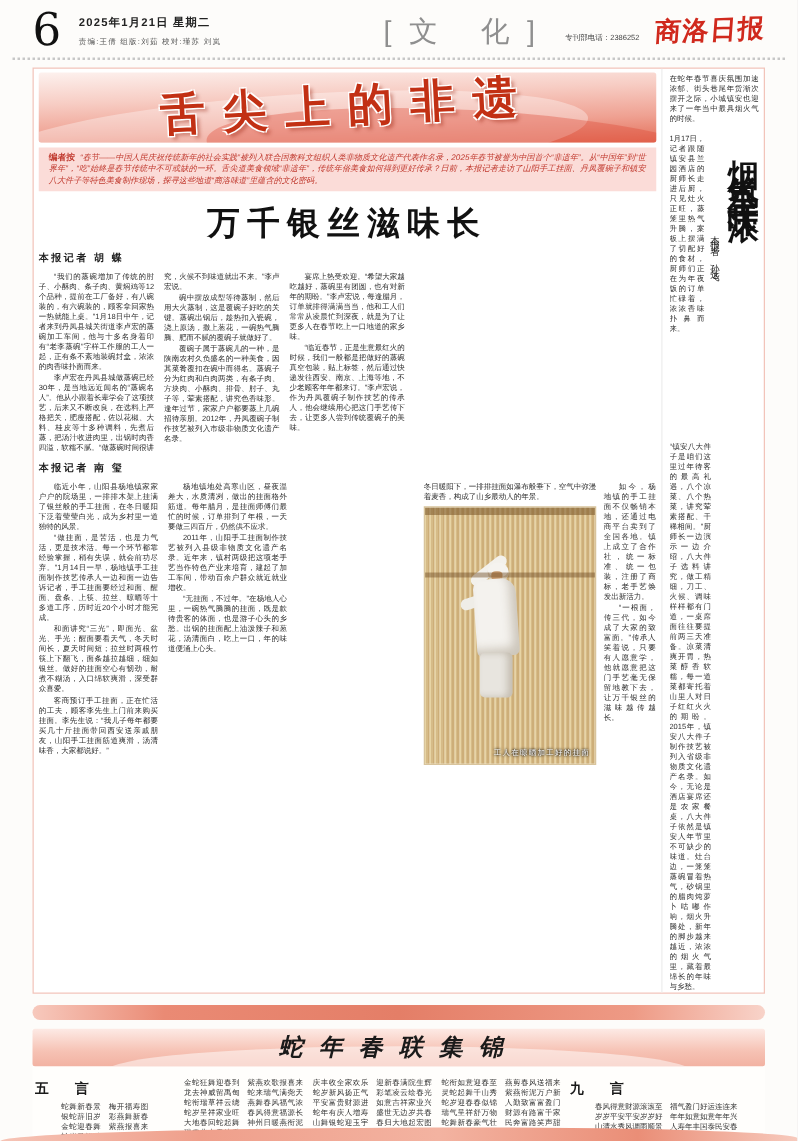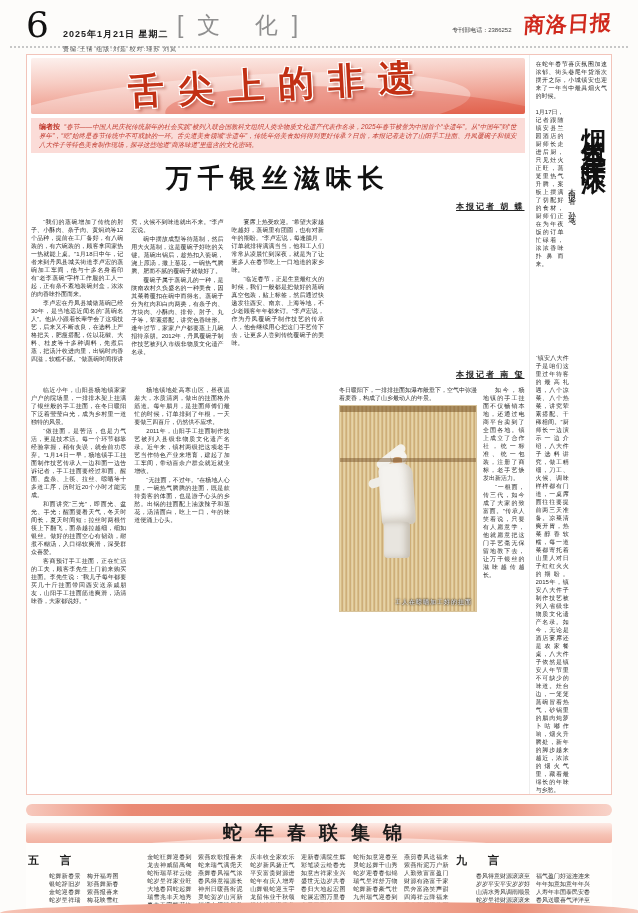--- a/index.html
+++ b/index.html
@@ -2,24 +2,24 @@
 <html><head>
 <meta charset="utf-8">
 <style>
   * { margin:0; padding:0; box-sizing:border-box; }
   body { background:#e8e6e2; font-family:"Liberation Sans", sans-serif; }
   .page { position:relative; width:638px; height:913px; margin:0 auto; background:#fdfcfa; color:#222; overflow:hidden; }
 
   
   .masthead { display:flex; align-items:flex-start; padding:8px 26px 0 26px; height:44px; }
   .page-num { font-family:"DejaVu Serif", serif; font-size:36px; line-height:34px; font-weight:400; color:#111; }
-  .date-block { margin-left:14px; padding-top:4px;margin-top:16px; }
+  .date-block { margin-left:14px; padding-top:4px; }
   .date-line { font-size:9px; font-weight:bold; color:#222; letter-spacing:1px; }
   .credits-line { font-size:6px; color:#555; margin-top:4px; letter-spacing:1px; }
-  .section-title { flex:1; text-align:left; font-size:23px; color:#8f8f8f; letter-spacing:14px; padding-top:2px; font-weight:500; }
+  .section-title { flex:1; text-align:right; font-size:23px; color:#8f8f8f; letter-spacing:14px; padding-top:2px; font-weight:500; }
   .right-block { width:170px; text-align:right; padding-top:2px; }
   .phone-line { display:inline-block; font-size:6px; color:#444; margin-right:8px; vertical-align:middle; margin-top:12px; }
   .logo { display:inline-block; font-family:"DejaVu Serif", serif; font-size:21px; font-weight:bold; color:#d0291d; transform:skewX(-6deg) rotate(-2deg); letter-spacing:1px; vertical-align:middle; }
   .dotted { margin:2px 10px 6px 10px; border-top:2px dotted #c7c7c7; }
 
   
   .top-box { margin:0 26px; border:1px solid #f2c4ba; display:flex; background:#fff; }
   .left-main { width:518px; padding:3px 4px 0 4px; }
   .banner { position:relative; height:56px; border-radius:2px;
     background: linear-gradient(178deg,#fdf1ee 0%, #f7cdc4 35%, #efa192 70%, #e4705a 100%);
@@ -28,21 +28,21 @@
     background:rgba(255,255,255,.35); transform:rotate(-4deg); }
   .banner::after { content:""; position:absolute; right:-60px; top:30px; width:420px; height:70px; border-radius:50%;
     background:rgba(222,70,50,.35); transform:rotate(3deg); }
   .banner-title { position:absolute; z-index:2; left:50%; top:50%; transform:translate(-50%,-52%) rotate(-3deg);
     font-family:"DejaVu Serif", serif; font-size:36px; font-weight:bold; color:#c23014; letter-spacing:14px; white-space:nowrap;
     text-shadow:1px 1px 0 #fff, -1px -1px 0 #fff, 1px -1px 0 #fff, -1px 1px 0 #fff, 3px 3px 3px rgba(150,30,10,.4); }
   .editor-note { margin-top:4px; background:#fbdcd8; padding:4px 8px; font-size:6.5px; line-height:9px; color:#c0392e; font-style:italic; text-align:justify; }
   .editor-note b { font-style:normal; margin-right:4px; font-size:7px; }
 
   .art-headline { text-align:center; font-weight:900; letter-spacing:6px; font-size:26px; color:#111; margin-top:8px; }
-  .byline { text-align:right; font-size:8px; font-weight:bold; color:#222; margin:5px 0 6px 0; letter-spacing:2px;text-decoration:underline; }
+  .byline { text-align:left; font-size:8px; font-weight:bold; color:#222; margin:5px 0 6px 0; letter-spacing:2px; }
   .body-cols { font-size:6px; line-height:8px; color:#2d2d2d; text-align:justify; column-gap:8px; column-fill:auto; }
   .para { text-indent:2em; margin-bottom:1px; }
   .art1-body { column-count:5; height:146px; }
 
   .art2-flex { display:flex; gap:6px; height:226px; }
   .art2-left { width:302px; column-count:3; height:226px; }
   .art2-mid { width:138px; display:flex; flex-direction:column; }
   .mid-text { font-size:6px; line-height:8px; text-align:justify; color:#2d2d2d; margin-bottom:3px; }
   .photo { position:relative; width:138px; flex:1; overflow:hidden; border:1px solid #d8c49c;
     background:
@@ -74,22 +74,22 @@
   
   .red-bar { height:12px; margin:9px 26px 7px 26px; border-radius:6px;
     background:linear-gradient(90deg,#f7c9bd 0%, #ea8a74 18%, #e47e67 50%, #ee9a85 82%, #f8d3c9 100%); }
 
   
   .couplets { margin:0 26px; position:relative;
     background:
       radial-gradient(ellipse 200px 120px at 0% 105%, rgba(243,178,160,.45), rgba(0,0,0,0) 70%),
       radial-gradient(ellipse 220px 130px at 100% 105%, rgba(243,178,160,.45), rgba(0,0,0,0) 70%),
       #fffefc; }
-  .c-banner { position:relative; height:20px; overflow:hidden; border-radius:2px;
-    background:linear-gradient(180deg,#fdeae5 0%, #f6c2b4 60%, #f2b2a2 100%); }
+  .c-banner { position:relative; height:30px; overflow:hidden; border-radius:2px;
+    background:linear-gradient(180deg,#fdeae5 0%, #f6c2b4 60%, #f2b2a2 100%);font-style:italic; }
   .c-banner::before { content:""; position:absolute; left:10%; top:14px; width:80%; height:40px; border-radius:50%; background:rgba(255,255,255,.5); }
   .c-title { position:absolute; z-index:2; left:50%; top:50%; transform:translate(-50%,-50%); font-size:19px; font-weight:900; letter-spacing:13px; color:#1a1a1a; white-space:nowrap; }
   .c-grid { display:flex; gap:7px; padding:8px 2px 2px 2px; height:228px; }
   .c-col { overflow:hidden; }
   .c-col-1 { width:112px; }
   .c-col-2, .c-col-3, .c-col-4 { width:96px; padding-top:2px; }
   .c-col-5 { flex:1; }
   .c-h { font-size:11px; font-weight:bold; letter-spacing:9px; text-align:left; color:#1a1a1a; margin:2px 0 4px 0; white-space:nowrap; }
   .pair { display:flex; gap:6px; justify-content:center; }
   .cl { font-size:6px; line-height:8px; white-space:nowrap; color:#333; letter-spacing:.4px; }

